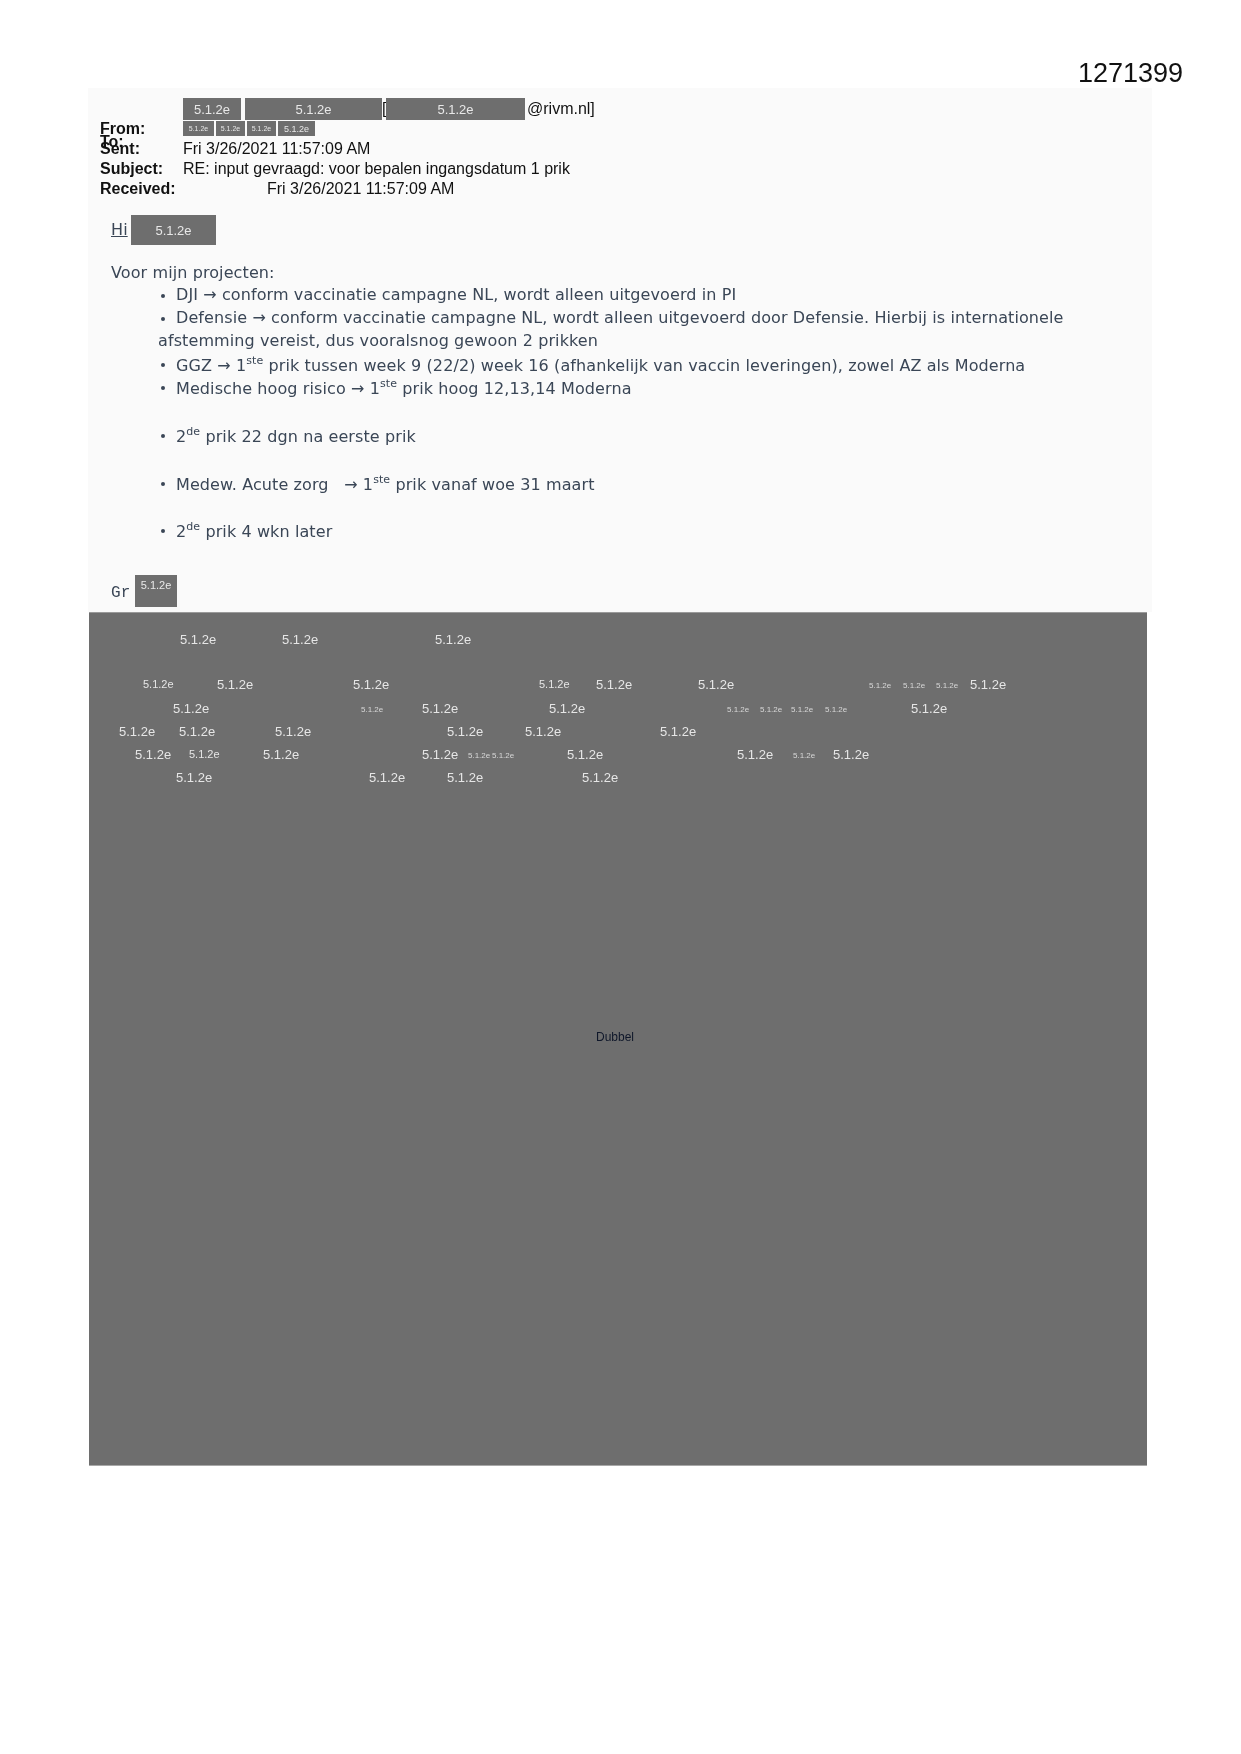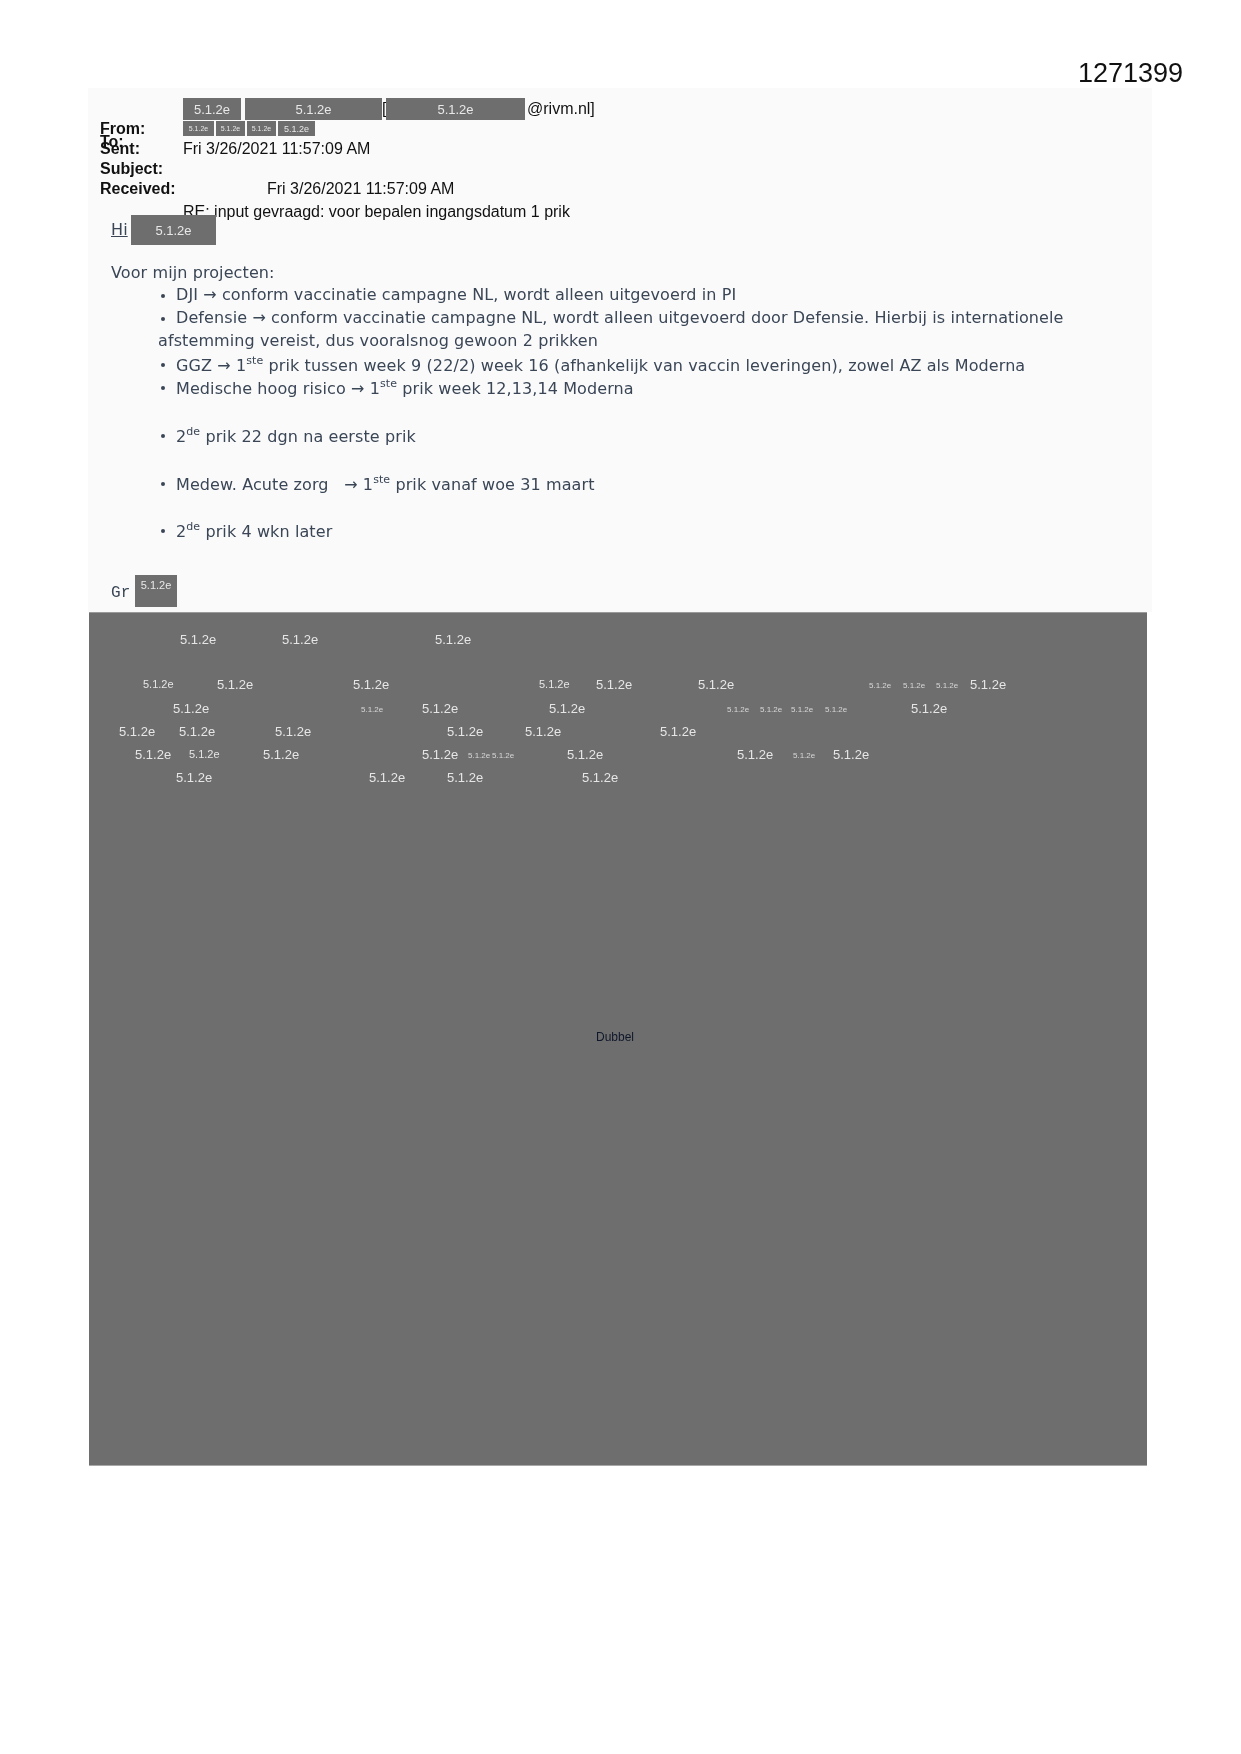--- a/index.html
+++ b/index.html
@@ -39,21 +39,21 @@
   <div class="hdr-label" style="top:120px;">From:</div>
   <div class="red" style="left:183px;top:121px;width:31px;height:15px;font-size:7px;">5.1.2e</div>
   <div class="red" style="left:216px;top:121px;width:29px;height:15px;font-size:7px;">5.1.2e</div>
   <div class="red" style="left:247px;top:121px;width:29px;height:15px;font-size:7px;">5.1.2e</div>
   <div class="red" style="left:278px;top:121px;width:37px;height:15px;font-size:9px;">5.1.2e</div>
 
   <div class="hdr-label" style="top:140px;">Sent:</div>
   <div class="hdr-val" style="left:183px;top:140px;">Fri 3/26/2021 11:57:09 AM</div>
 
   <div class="hdr-label" style="top:160px;">Subject:</div>
-  <div class="hdr-val" style="left:183px;top:160px;margin-top:43px;">RE: input gevraagd:  voor bepalen ingangsdatum 1 prik</div>
+  <div class="hdr-val" style="left:183px;top:160px;">RE: input gevraagd:  voor bepalen ingangsdatum 1 prik</div>
 
   <div class="hdr-label" style="top:180px;">Received:</div>
   <div class="hdr-val" style="left:267px;top:180px;">Fri 3/26/2021 11:57:09 AM</div>
 </div>
 
 <div>
   <div class="body-text" style="left:111px;top:220px;text-decoration:underline;">Hi</div>
   <div class="red" style="left:131px;top:215px;width:85px;height:30px;font-size:13px;">5.1.2e</div>
 
   <div class="body-text" style="left:111px;top:263px;">Voor mijn projecten:</div>
@@ -63,21 +63,21 @@
     <div class="body-text" style="left:176px;top:285px;text-align:right;">DJI → conform vaccinatie campagne NL, wordt alleen uitgevoerd in PI</div>
 
     <div class="bullet" style="left:161px;top:317px;"></div>
     <div class="body-text" style="left:176px;top:308px;">Defensie → conform vaccinatie campagne NL, wordt alleen uitgevoerd door Defensie. Hierbij is internationele</div>
     <div class="body-text" style="left:158px;top:331px;text-align:right;">afstemming vereist, dus vooralsnog gewoon 2 prikken</div>
 
     <div class="bullet" style="left:161px;top:363px;"></div>
     <div class="body-text" style="left:176px;top:354px;"><span>GGZ → 1</span><sup>ste</sup><span> prik tussen week 9 (22/2) week 16 (afhankelijk van vaccin leveringen), zowel AZ als Moderna</span></div>
 
     <div class="bullet" style="left:161px;top:386px;"></div>
-    <div class="body-text" style="left:176px;top:377px;"><span>Medische hoog risico → 1</span><sup>ste</sup><span> prik week 12,13,14 Moderna</span></div>
+    <div class="body-text" style="left:176px;top:377px;"><span>Medische hoog risico → 1</span><sup>ste</sup><span> prik hoog 12,13,14 Moderna</span></div>
 
     <div class="bullet" style="left:161px;top:434px;"></div>
     <div class="body-text" style="left:176px;top:425px;"><span>2</span><sup>de</sup><span> prik 22 dgn na eerste prik</span></div>
 
     <div class="bullet" style="left:161px;top:482px;"></div>
     <div class="body-text" style="left:176px;top:473px;white-space:pre;"><span>Medew. Acute zorg   → 1</span><sup>ste</sup><span> prik vanaf woe 31 maart</span></div>
 
     <div class="bullet" style="left:161px;top:529px;"></div>
     <div class="body-text" style="left:176px;top:520px;"><span>2</span><sup>de</sup><span> prik 4 wkn later</span></div>
   </div>

